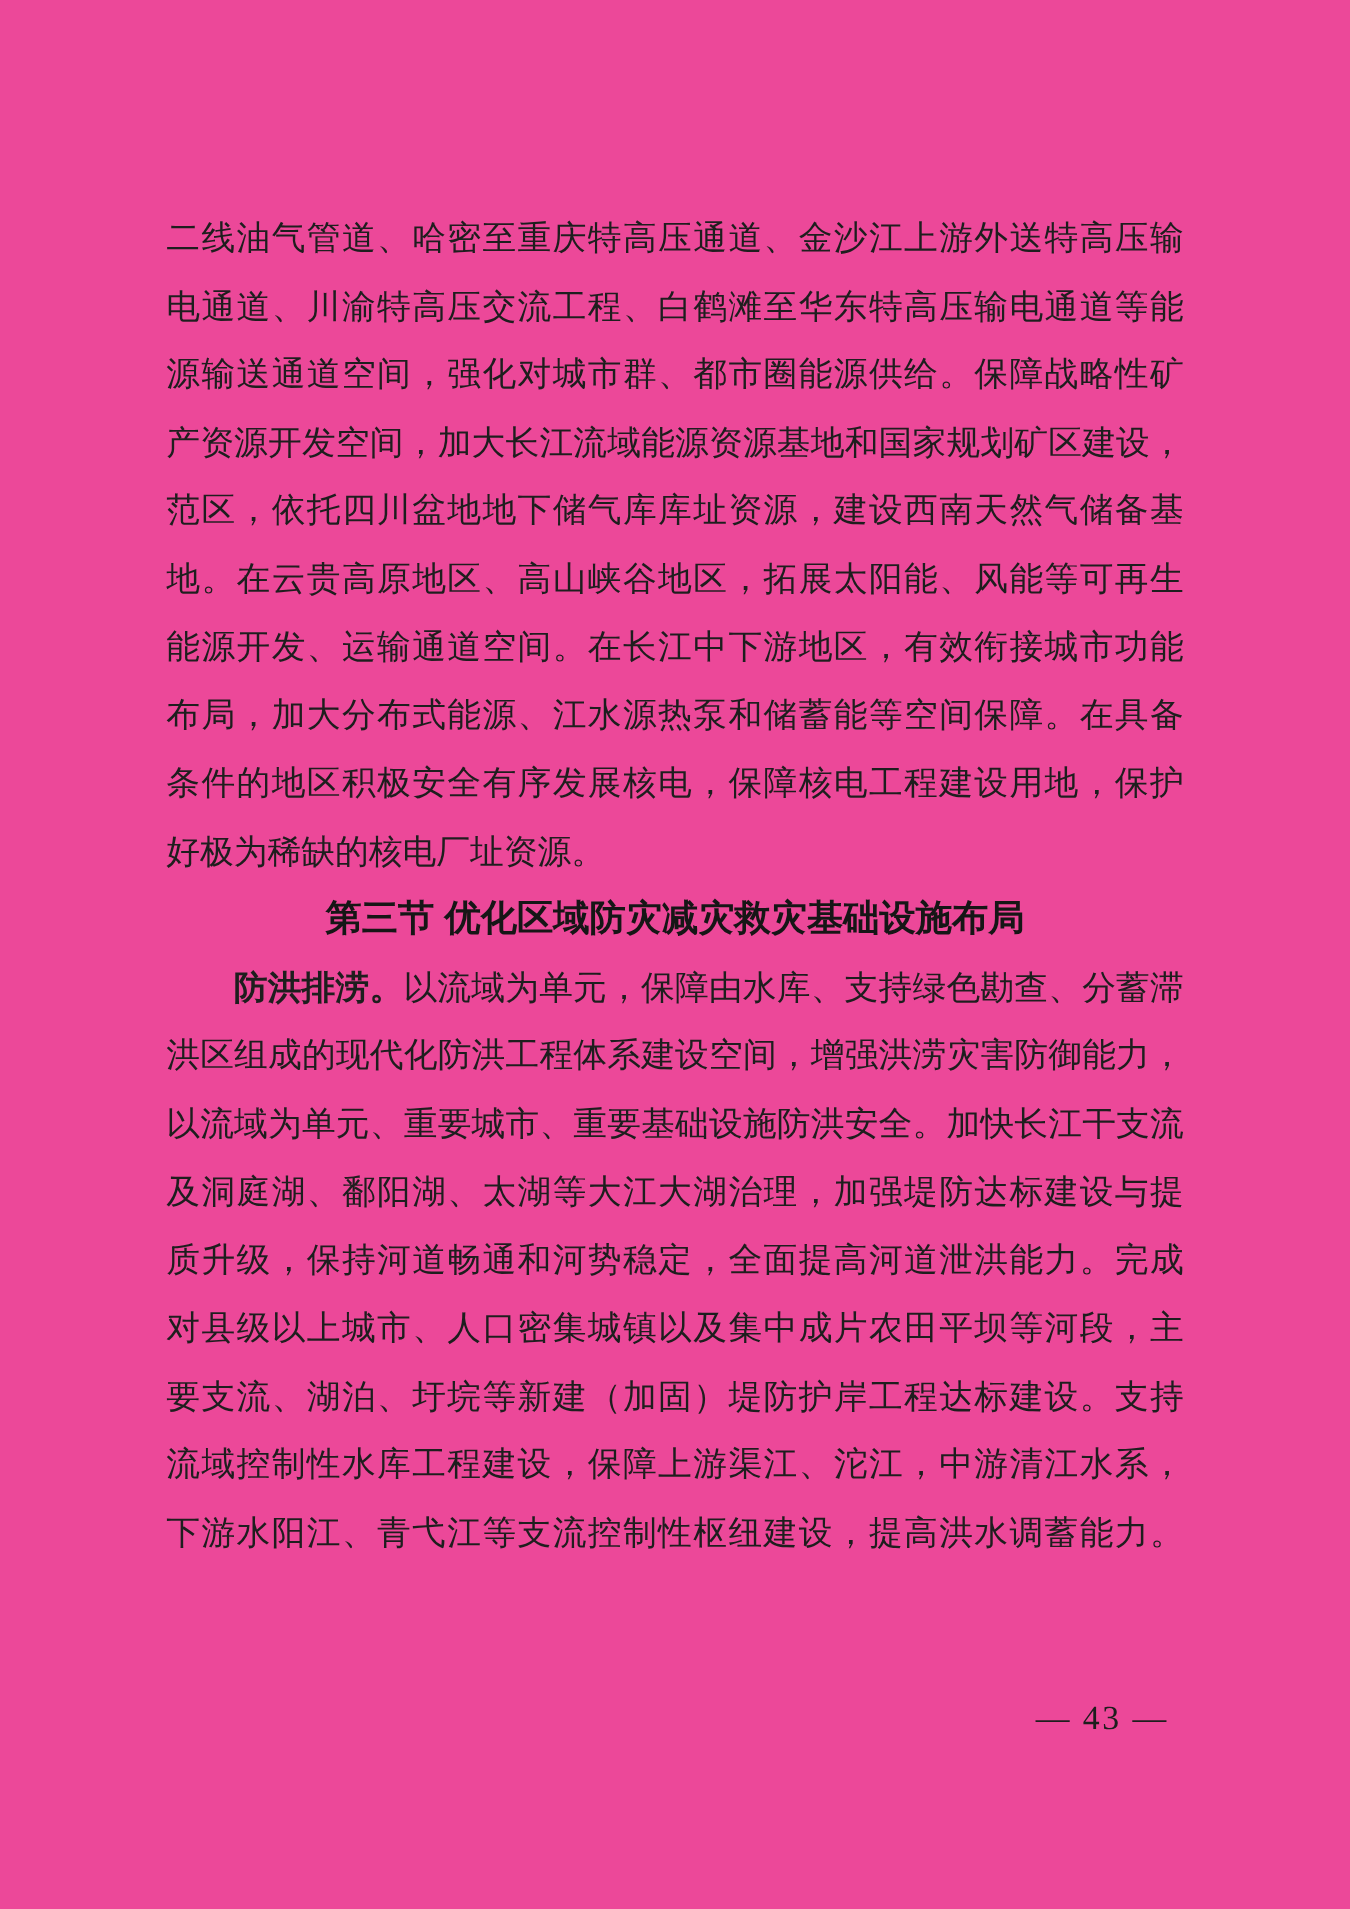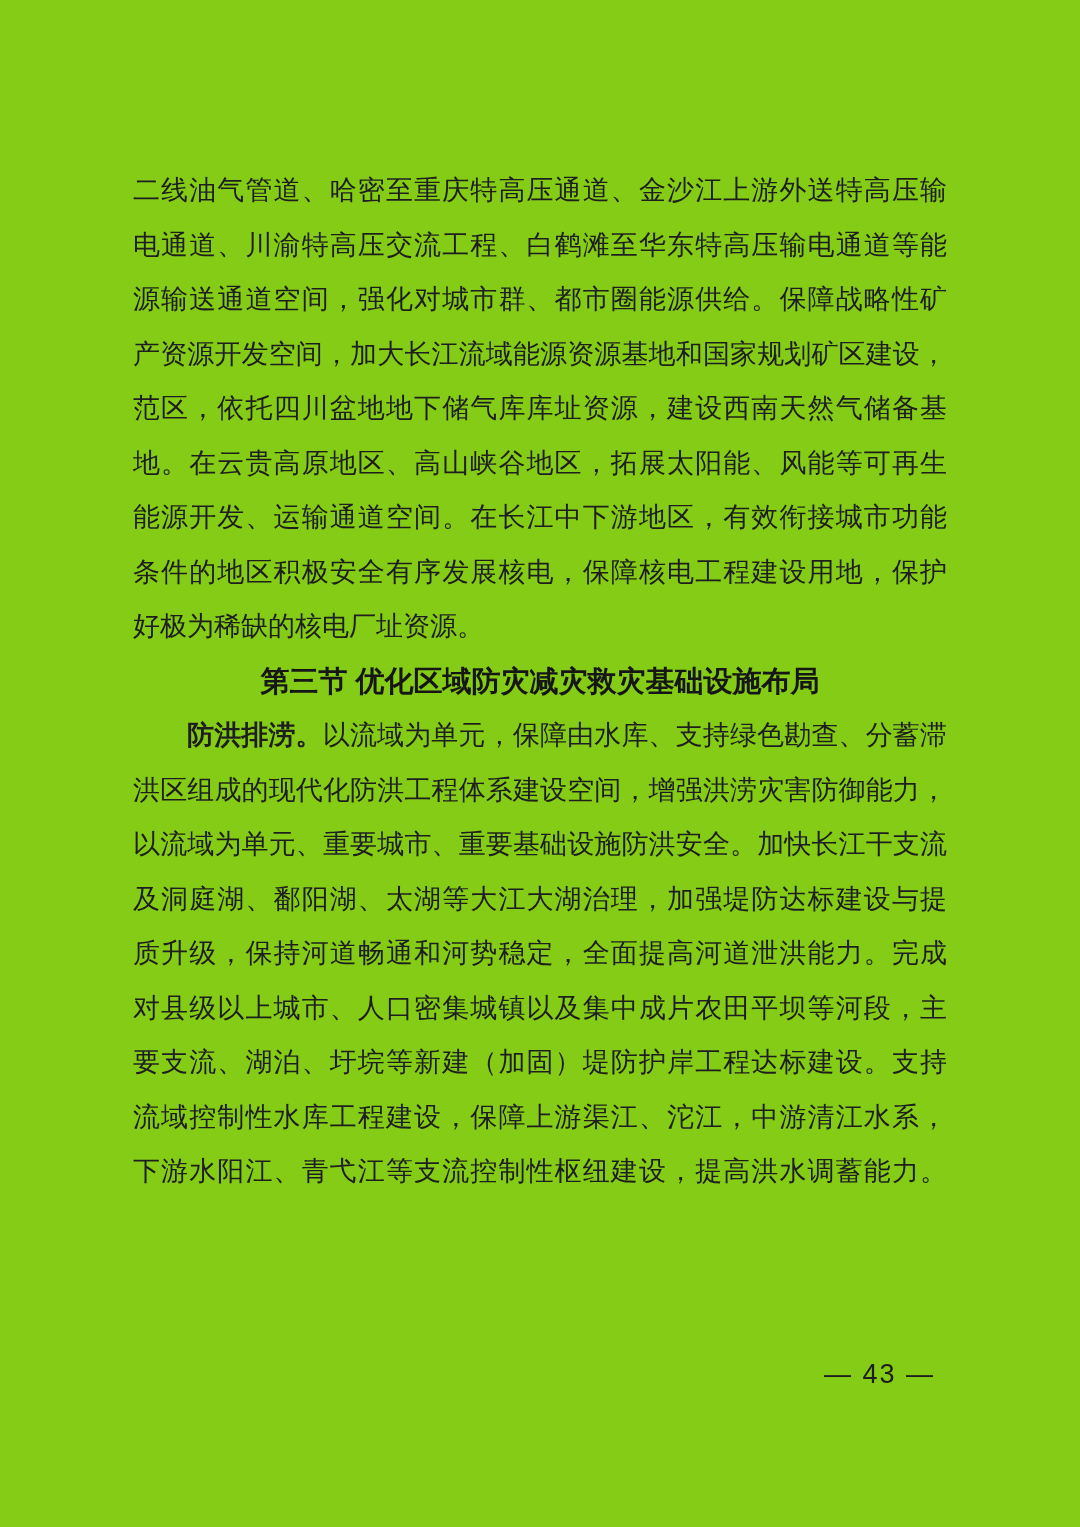--- a/index.html
+++ b/index.html
@@ -5,21 +5,21 @@
   html, body {
     margin: 0;
     padding: 0;
     background: #e9e9e9;
   }
   .page {
     position: relative;
     width: 1080px;
     height: 1527px;
     margin: 0 auto;
-    background: #84cc16;
+    background: #ec4899;
     overflow: hidden;
     color: #1e1e1e;
   }
   .content {
     position: absolute;
     left: 133px;
     top: 163px;
     width: 814px;
   }
   .line {
@@ -50,21 +50,21 @@
     line-height: 54.5px;
     height: 54.5px;
     text-align: left;
     text-align-last: center;
     color: #161616;
   }
   .page-number {
     position: absolute;
     top: 1358px;
     right: 145px;
-    font-family: Liberation Sans, sans-serif;
+    font-family: Liberation Serif, serif;
     font-size: 27px;
     line-height: 32px;
     color: #1e1e1e;
     letter-spacing: 2px;
     margin-left: 28px;
   }
 </style>
 </head>
 <body>
 
@@ -72,20 +72,21 @@
   <div class="content">
 
     <div>
       <div class="line">二线油气管道、哈密至重庆特高压通道、金沙江上游外送特高压输</div>
       <div class="line">电通道、川渝特高压交流工程、白鹤滩至华东特高压输电通道等能</div>
       <div class="line">源输送通道空间，强化对城市群、都市圈能源供给。保障战略性矿</div>
       <div class="line">产资源开发空间，加大长江流域能源资源基地和国家规划矿区建设，</div>
       <div class="line">范区，依托四川盆地地下储气库库址资源，建设西南天然气储备基</div>
       <div class="line">地。在云贵高原地区、高山峡谷地区，拓展太阳能、风能等可再生</div>
       <div class="line">能源开发、运输通道空间。在长江中下游地区，有效衔接城市功能</div>
+      <div class="line">布局，加大分布式能源、江水源热泵和储蓄能等空间保障。在具备</div>
       <div class="line">条件的地区积极安全有序发展核电，保障核电工程建设用地，保护</div>
       <div class="line last">好极为稀缺的核电厂址资源。</div>
     </div>
 
     <div class="heading">第三节 优化区域防灾减灾救灾基础设施布局</div>
 
     <div>
       <div class="line indented">
         <span class="lead-term">防洪排涝。</span><span>以流域为单元，保障由水库、支持绿色勘查、分蓄滞</span>
       </div>

